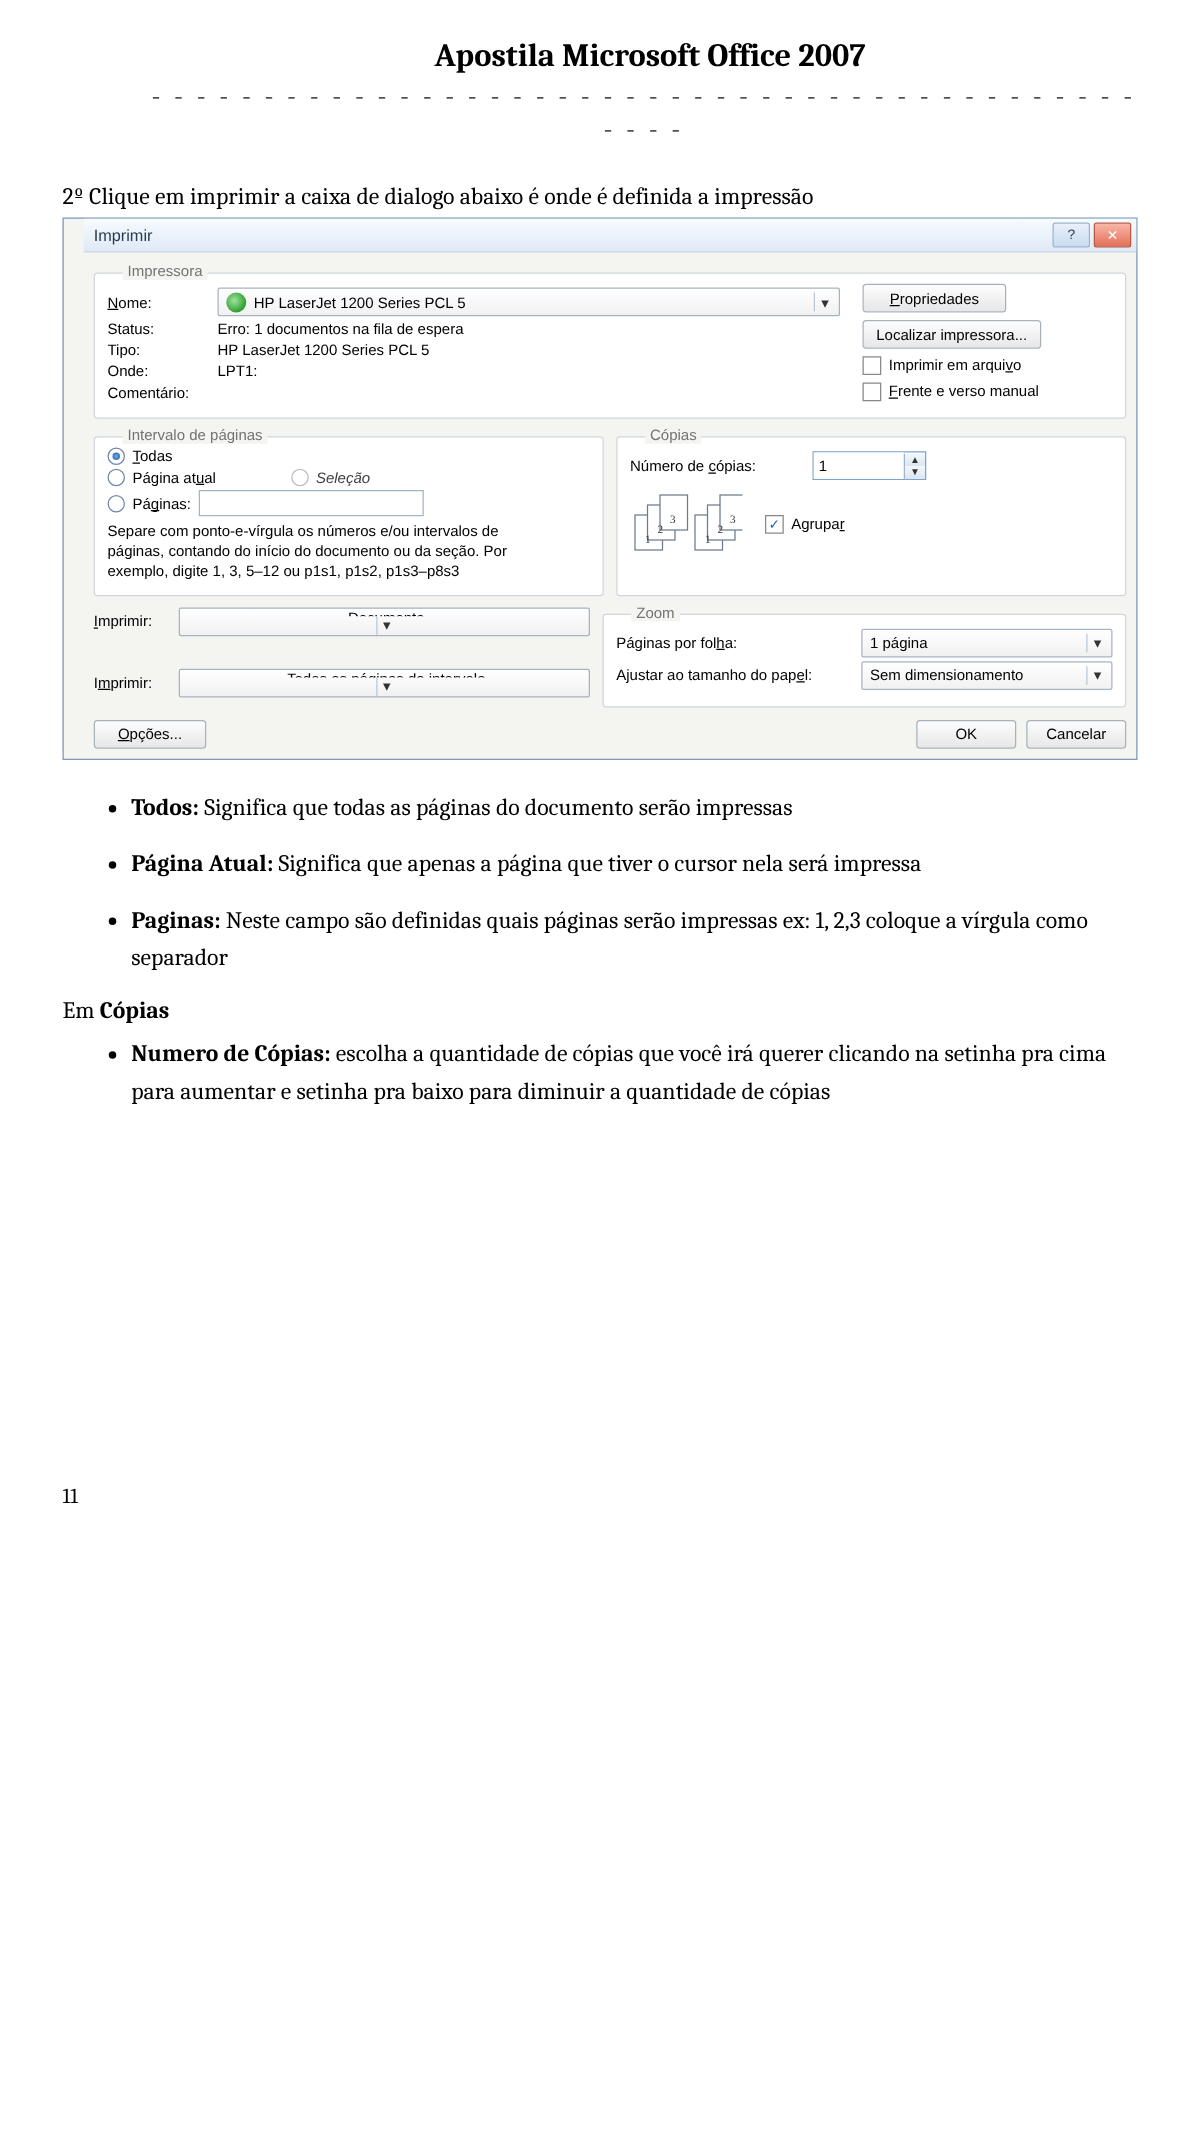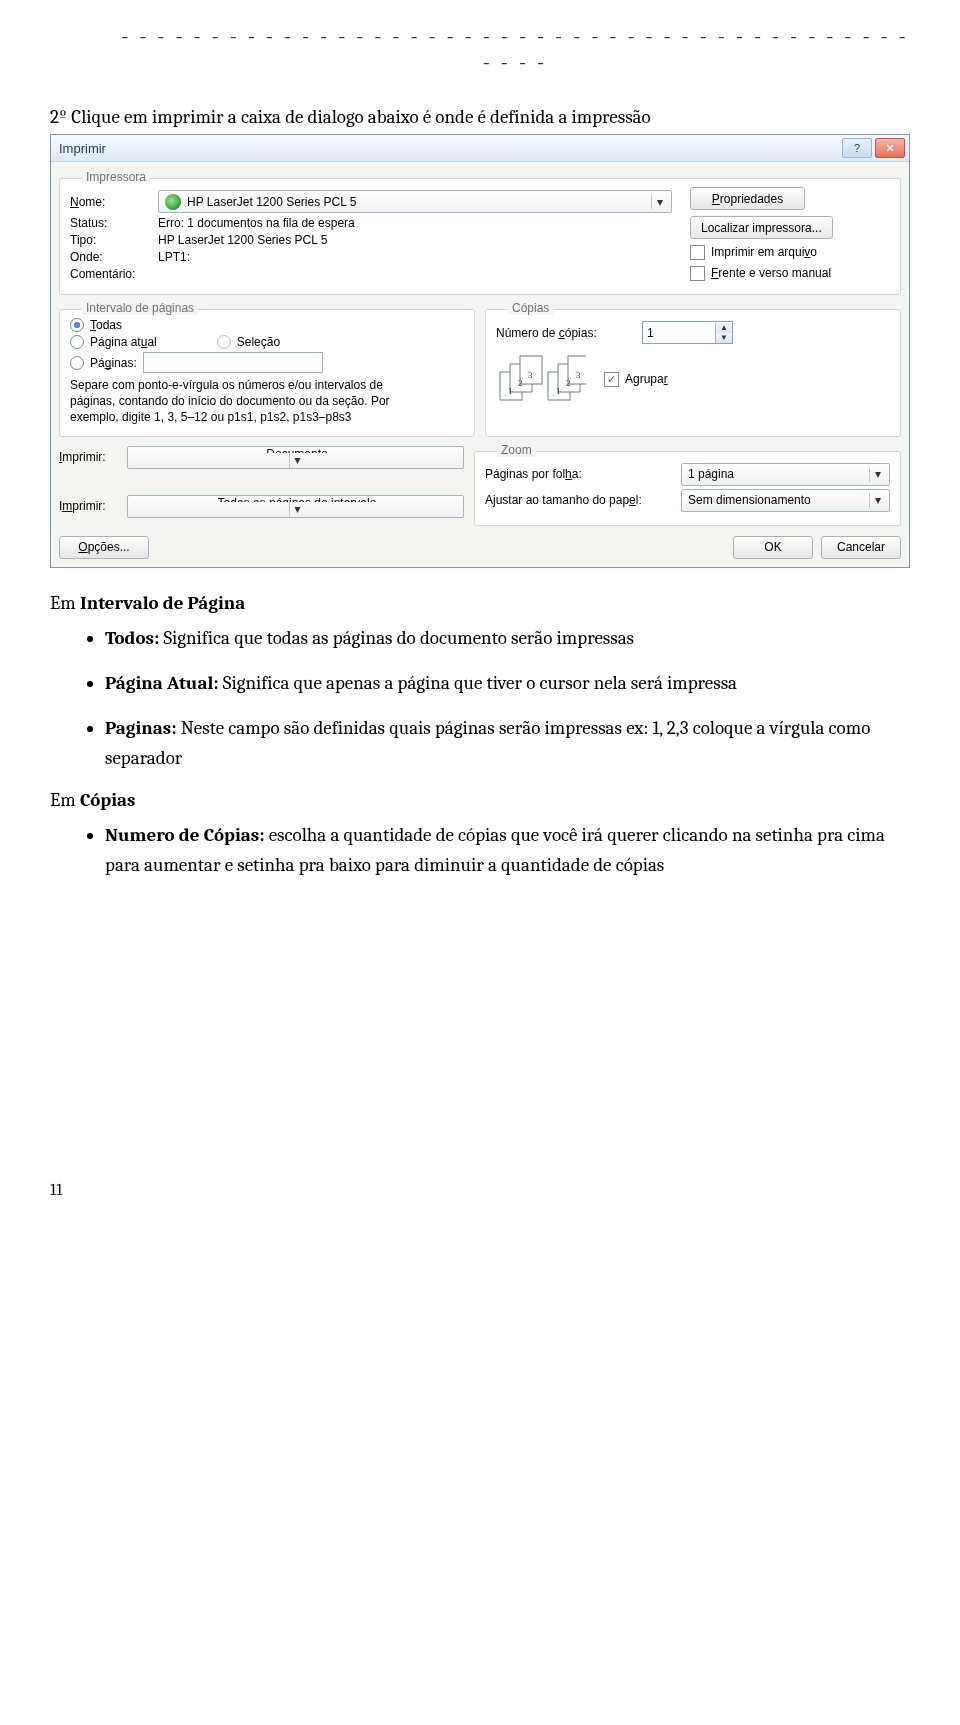--- a/index.html
+++ b/index.html
@@ -40,20 +40,21 @@
   
   .dlg {
     font-family: "Segoe UI", Tahoma, Arial, sans-serif;
     font-size: 12px;
     color: #000;
     border: 1px solid #7a99b8;
     background: #f4f4f0;
     width: 860px;
     box-sizing: border-box;
     margin-bottom: 24px;
+    padding-left: 16px;
   }
   .titlebar {
     display: flex;
     align-items: center;
     justify-content: space-between;
     background: linear-gradient(#f7fbff, #dfe9f5);
     border-bottom: 1px solid #c6d3e1;
     height: 26px;
     padding: 0 4px 0 8px;
   }
@@ -135,21 +136,21 @@
   .radio { display:flex; align-items:center; gap:6px; }
   .radio .circle {
     width: 12px; height: 12px; border-radius:50%;
     border: 1px solid #6f88a4; background:#fff;
     display:flex;align-items:center;justify-content:center;
   }
   .radio .circle.sel::after{
     content:""; width:6px;height:6px;border-radius:50%;
     background: radial-gradient(#6aa9e9,#1a5da8);
   }
-  .radio.disabled { color:#000000; }
+  .radio.disabled { color:#404040;font-style:italic; }
   .radio.disabled .circle { border-color:#bcbcbc; }
   .small-input {
     height: 19px; border:1px solid #a6b3c2; background:#fff;
     padding:0 4px; min-width: 170px;
   }
   .spin {
     display:flex; align-items:center;
     border:1px solid #7da3ce; height:21px; background:#fff;
   }
   .spin input {
@@ -173,20 +174,21 @@
   .dd-z { width: 178px; }
   .footer-row { display:flex; justify-content:space-between; margin-top: 10px; }
   .printer-top { display:flex; gap:18px; }
   .printer-left { flex:1; }
   .printer-right { width: 200px; }
 </style>
 </head>
 <body>
 
 <div class="page">
+  <div class="doc-title">Apostila Microsoft Office 2007</div>
   <div class="dashes">- - - - - - - - - - - - - - - - - - - - - - - - - - - - - - - - - - - - - - - - - - - - - - - -</div>
 
   <p class="intro">2º Clique em imprimir a caixa de dialogo abaixo é onde é definida a impressão</p>
 
   <div class="dlg">
     <div class="titlebar">
       <span class="caption">Imprimir</span>
       <div class="winbtns">
         <div class="winbtn">?</div>
         <div class="winbtn close">✕</div>
@@ -346,21 +348,20 @@
         <div class="btn small"><span class="u">O</span>pções...</div>
         <div style="display:flex; gap:8px;">
           <div class="btn tiny">OK</div>
           <div class="btn tiny">Cancelar</div>
         </div>
       </div>
     </div>
   </div>
 
 
-  <p class="sub-heading">Em <span class="bold">Intervalo de Página</span></p>
   <ul class="bullets">
     <li><span class="bold">Todos:</span><span> Significa que todas as páginas do documento serão impressas</span></li>
     <li><span class="bold">Página Atual:</span><span> Significa que apenas a página que tiver o cursor nela será impressa</span></li>
     <li><span class="bold">Paginas:</span><span> Neste campo são definidas quais páginas serão impressas ex: 1, 2,3 coloque a vírgula como separador</span></li>
   </ul>
 
   <p class="sub-heading">Em <span class="bold">Cópias</span></p>
   <ul class="bullets">
     <li><span class="bold">Numero de Cópias:</span><span> escolha a quantidade de cópias que você irá querer clicando na setinha pra cima para aumentar e setinha pra baixo para diminuir a quantidade de cópias</span></li>
   </ul>

